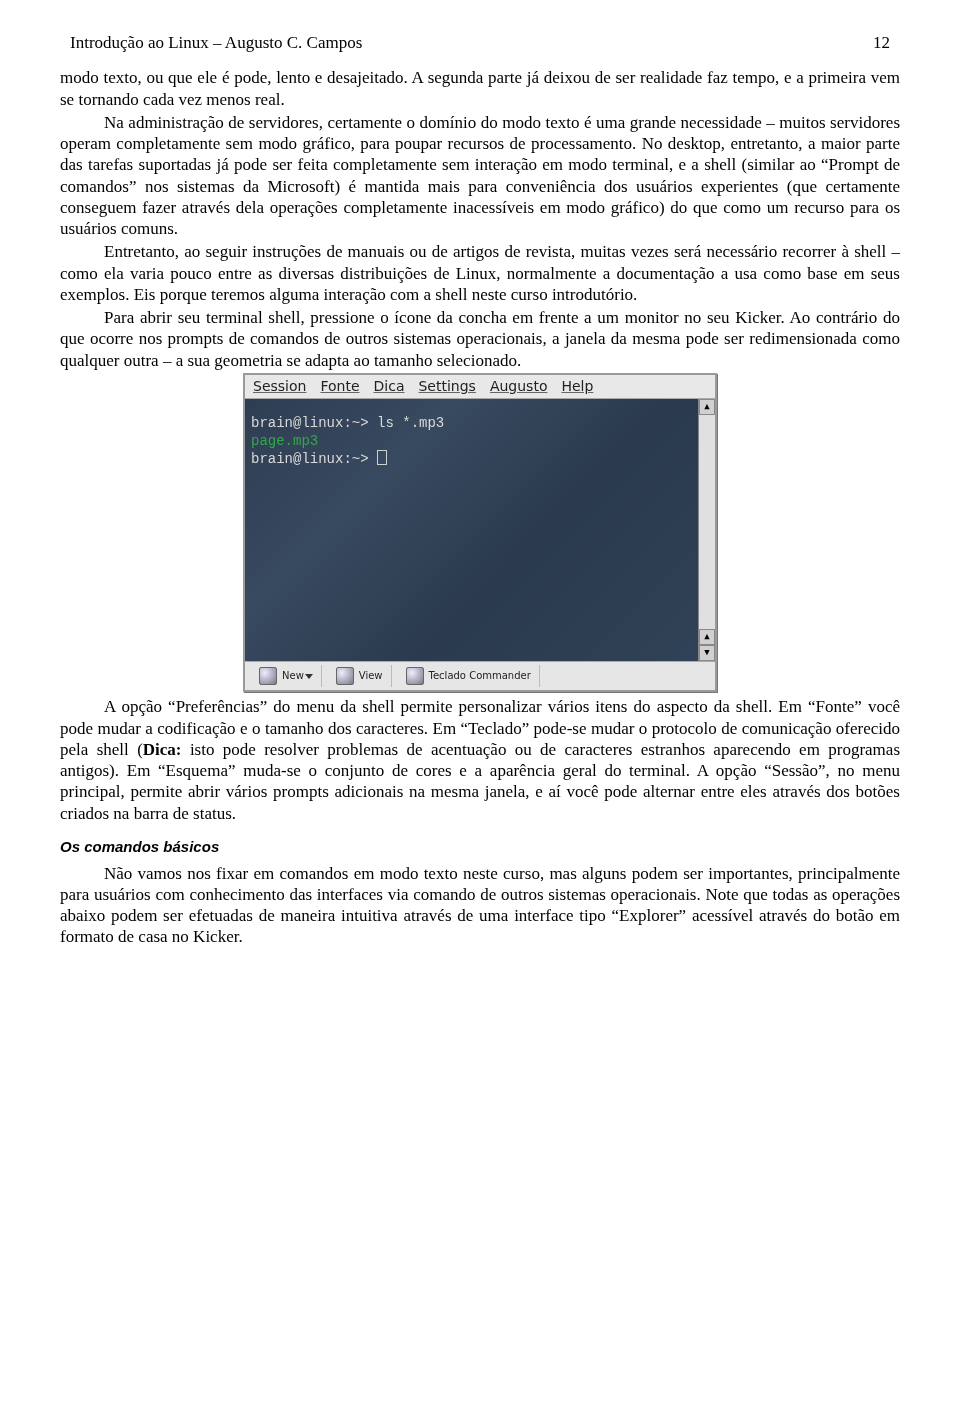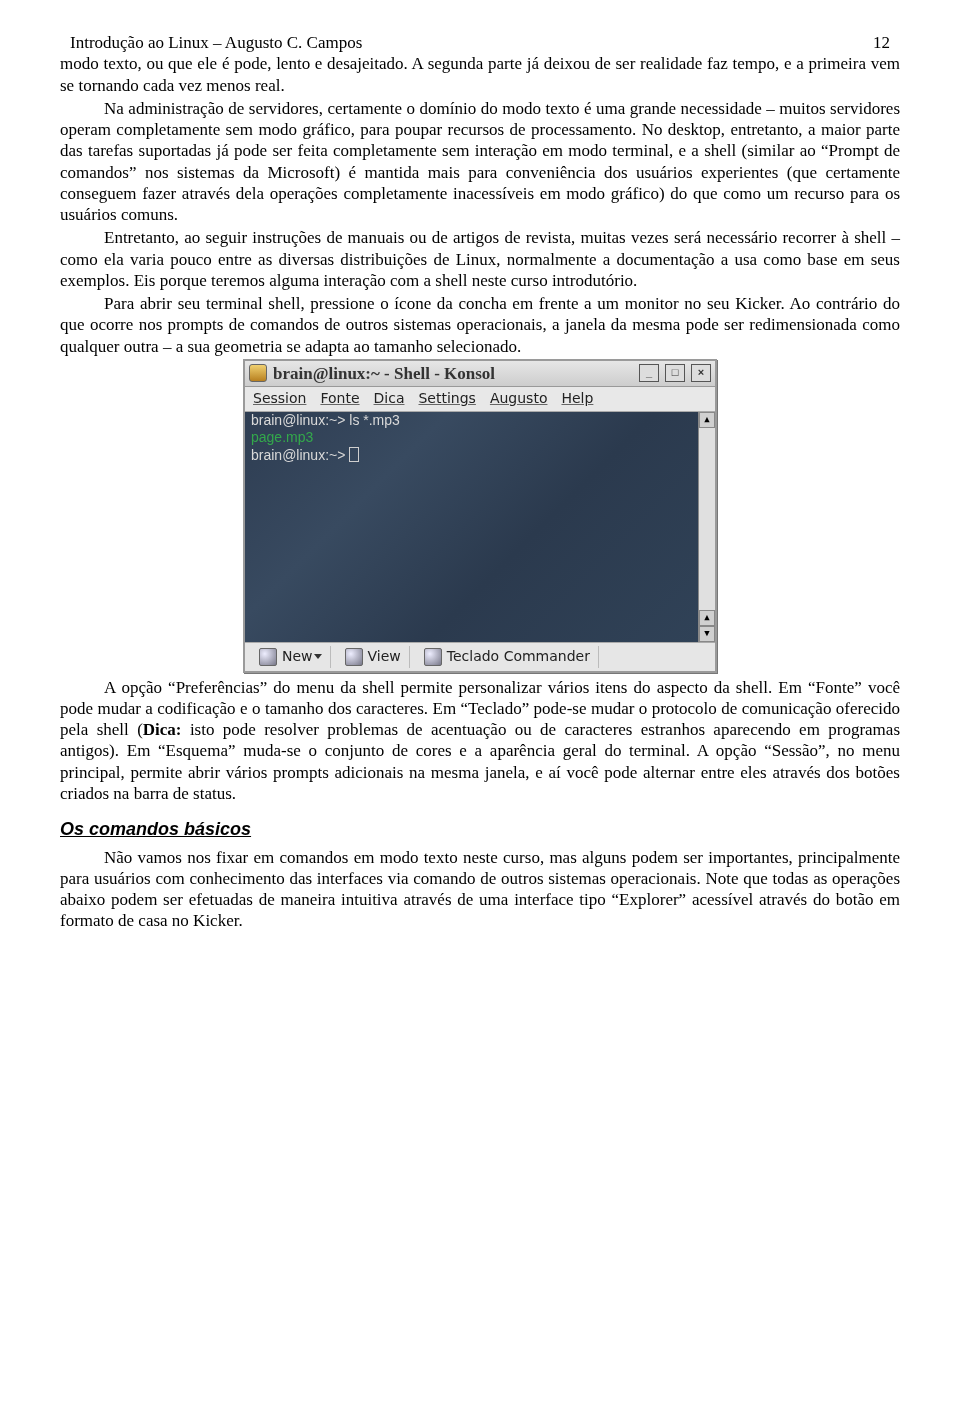--- a/index.html
+++ b/index.html
@@ -9,36 +9,36 @@
     color: #000;
     background: #fff;
     margin: 0;
     padding: 32px 60px 40px 60px;
     width: 960px;
     box-sizing: border-box;
   }
   .header-row {
     display: flex;
     justify-content: space-between;
+    margin-bottom: 14px;
     padding: 0 10px 0 10px;
   }
   p {
     margin: 0 0 2px 0;
     text-align: justify;
   }
   p.first-indent {
     text-indent: 44px;
   }
   h2.section {
     font-family: Arial, Helvetica, sans-serif;
-    font-size: 18px;
+    font-size: 15px;
     font-style: italic;
     font-weight: bold;
     margin: 14px 0 6px 0;
-    text-decoration: underline;
   }
   .konsole-wrap {
     display: flex;
     justify-content: center;
     margin: 2px 0 4px 0;
   }
   .konsole {
     width: 470px;
     border: 2px solid #9a9a9a;
     background: #dedede;
@@ -84,23 +84,23 @@
     color: #222;
   }
   .k-menubar span { text-decoration: underline; text-decoration-color: #666; }
   .k-body {
     display: flex;
   }
   .k-term {
     flex: 1;
     background: linear-gradient(135deg, #2e3d52 0%, #384a60 30%, #2b3a4e 60%, #304257 100%);
     color: #cfcfcf;
-    font-family: Liberation Sans, sans-serif;
+    font-family: Liberation Mono, monospace;
     font-size: 14px;
-    padding: 0 6px;
+    padding: 16px 6px;
     height: 230px;
     white-space: pre;
     position: relative;
     overflow: hidden;
   }
   .k-term .green { color: #33a84b; }
   .k-term .white { color: #d9d9d9; }
   .k-scroll {
     width: 16px;
     background: #e0e0e0;
@@ -118,21 +118,21 @@
     line-height: 12px;
   }
   .k-statusbar {
     background: #e6e6e6;
     border-top: 1px solid #aaa;
     display: flex;
     align-items: center;
     gap: 6px;
     padding: 3px 6px;
     font-family: "DejaVu Sans", Arial, sans-serif;
-    font-size: 14px;
+    font-size: 10px;
     color: #222;
   }
   .k-status-btn {
     display: flex;
     align-items: center;
     gap: 5px;
     padding: 2px 8px;
     border-right: 1px solid #bbb;
   }
   .k-status-btn .ic {
@@ -163,27 +163,20 @@
   <span>12</span>
 </div>
 
 <p>modo texto,  ou que ele é pode, lento e desajeitado. A segunda parte já deixou de ser realidade faz tempo, e a primeira vem se tornando cada vez menos real.</p>
 <p class="first-indent">Na administração de servidores, certamente o domínio do modo texto é uma grande necessidade – muitos servidores operam completamente sem modo gráfico, para poupar recursos de processamento. No desktop, entretanto, a maior parte das tarefas suportadas já pode ser feita completamente sem interação em modo terminal, e a shell (similar ao “Prompt de comandos” nos sistemas da Microsoft) é mantida mais para conveniência dos usuários experientes (que certamente conseguem fazer através dela operações completamente inacessíveis em modo gráfico)  do que como um recurso para os usuários comuns.</p>
 <p class="first-indent">Entretanto, ao seguir instruções de manuais ou de artigos de revista, muitas vezes será necessário recorrer à shell – como ela varia pouco entre as diversas distribuições de Linux, normalmente a documentação a usa como base em seus exemplos. Eis porque teremos alguma interação com a shell neste curso introdutório.</p>
 <p class="first-indent">Para abrir seu terminal shell, pressione o ícone da concha em frente a um monitor no seu Kicker. Ao contrário do que ocorre nos prompts de comandos de outros sistemas operacionais, a janela da mesma pode ser redimensionada como qualquer outra – a sua geometria se adapta ao tamanho selecionado.</p>
 
 <div class="konsole-wrap">
   <div class="konsole">
-    <div class="k-titlebar">
-      <div class="k-title-icon"></div>
-      <div class="title-text">brain@linux:~ - Shell - Konsol</div>
-      <div class="k-win-btn">_</div>
-      <div class="k-win-btn">□</div>
-      <div class="k-win-btn">×</div>
-    </div>
     <div class="k-menubar">
       <span>Session</span>
       <span>Fonte</span>
       <span>Dica</span>
       <span>Settings</span>
       <span>Augusto</span>
       <span>Help</span>
     </div>
     <div class="k-body">
       <div class="k-term"><span class="white">brain@linux:~&gt; </span><span class="white">ls *.mp3</span>

